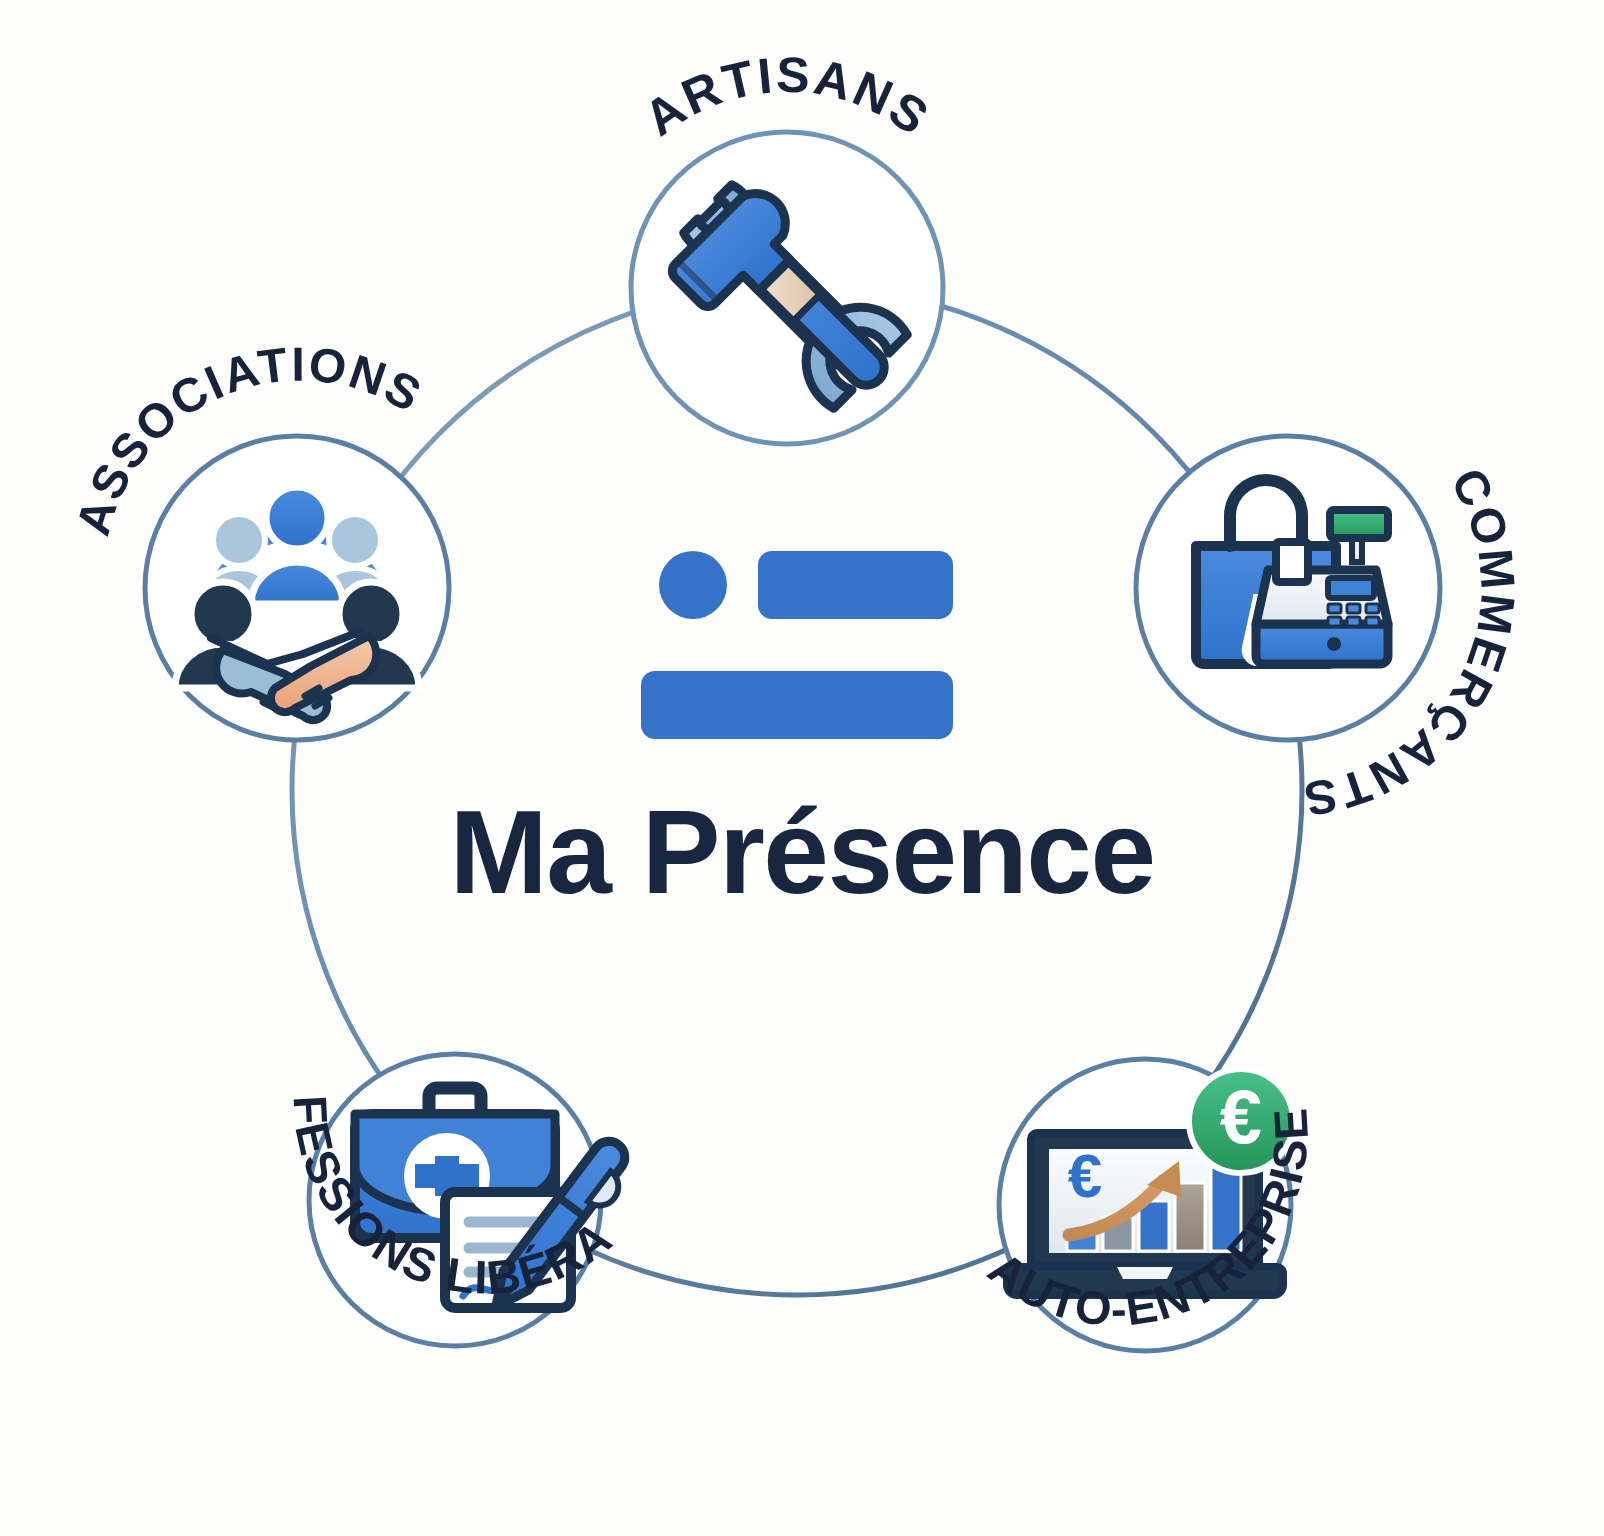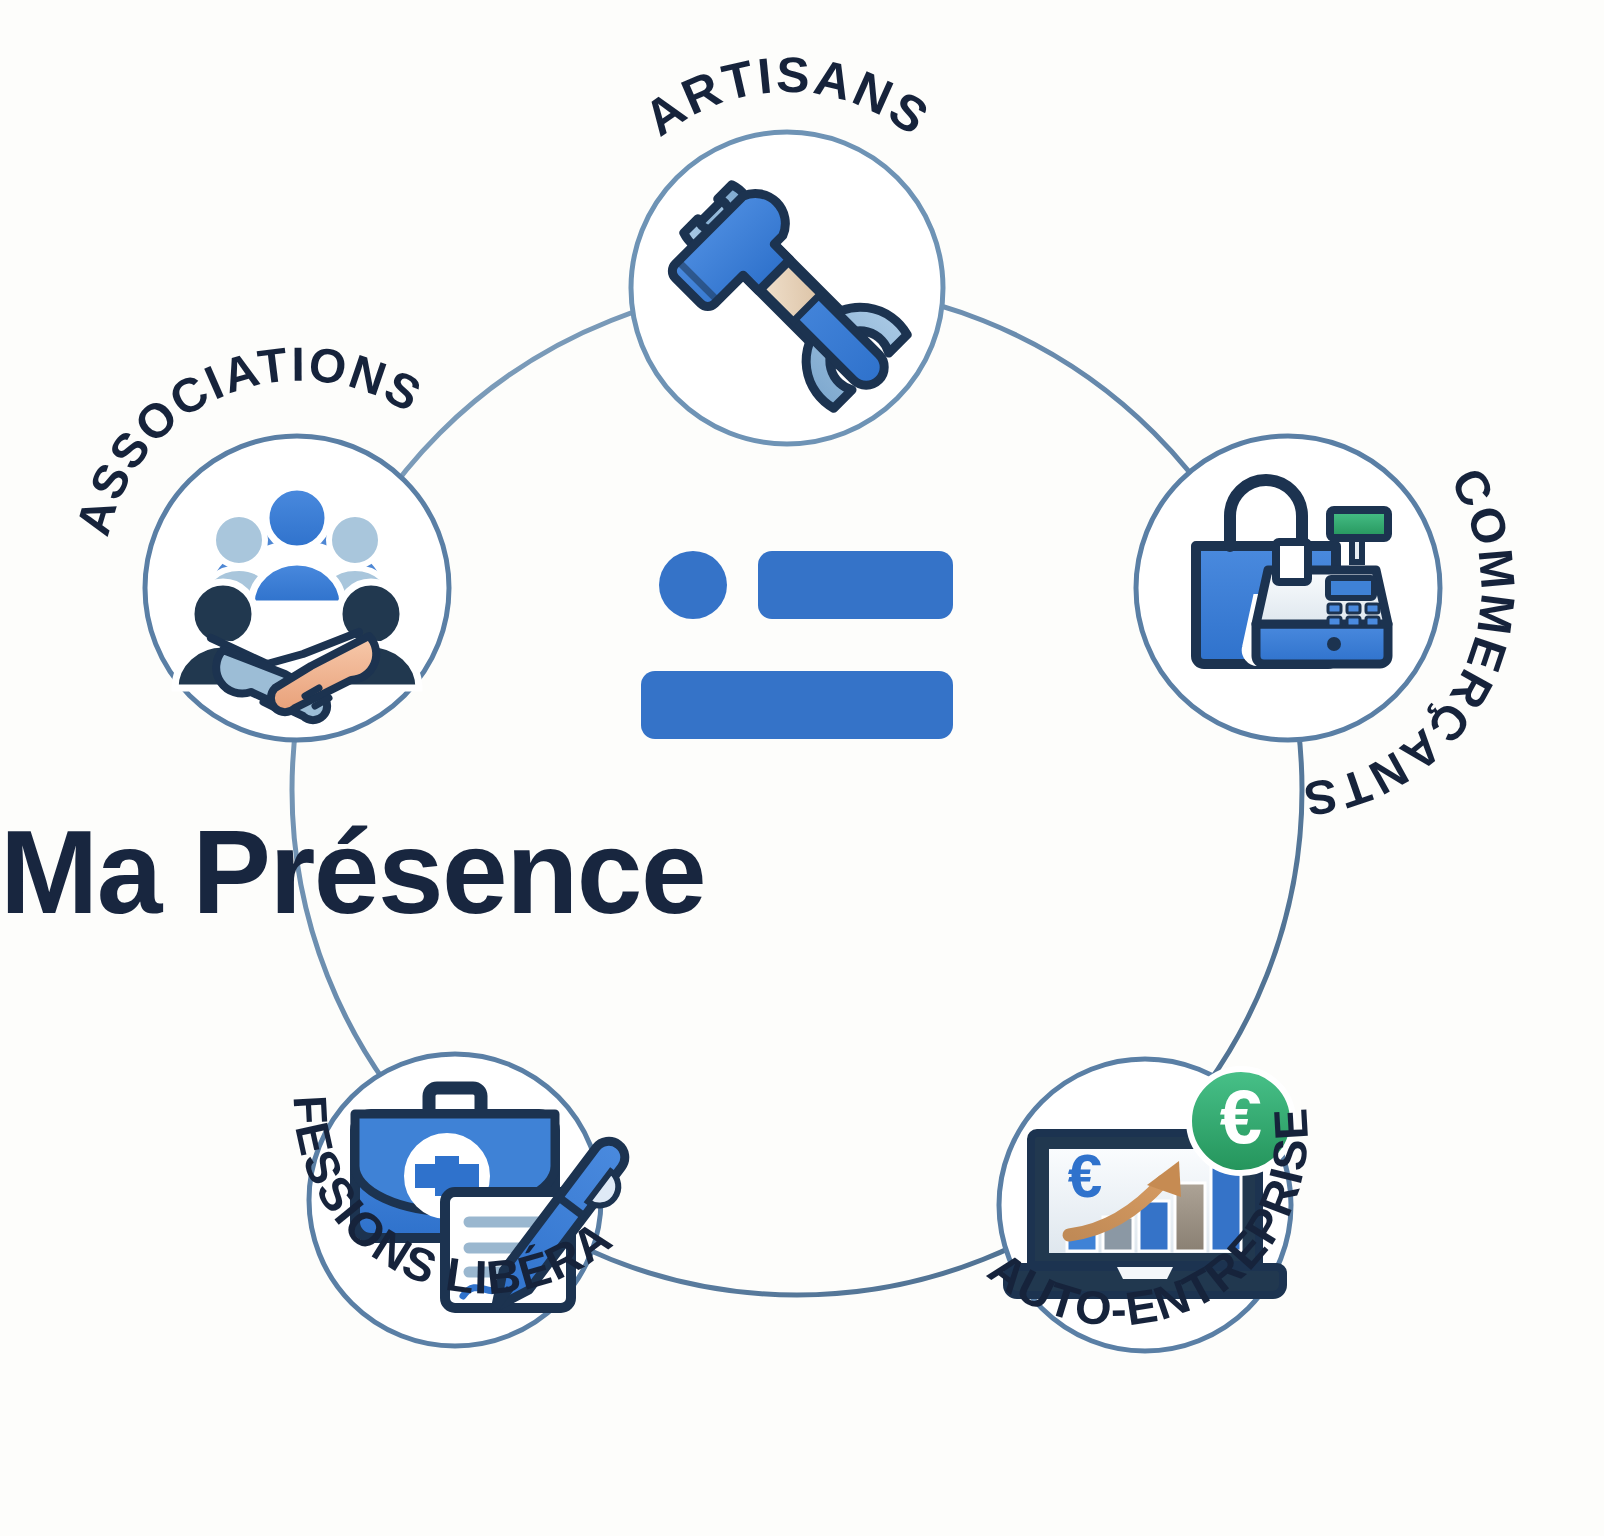--- a/index.html
+++ b/index.html
@@ -29,22 +29,22 @@
   .curved-label {
     font-family: "Liberation Sans", sans-serif;
     font-weight: bold;
     fill: #16233b;
   }
   .center-title {
     position: absolute;
     left: 0;
     top: 0;
     width: 1604px;
+    text-align: center;
     pointer-events: none;
-    margin-top: 20px;
   }
   .title-line {
     font-family: "Liberation Sans", sans-serif;
     font-weight: bold;
     color: #18263f;
     letter-spacing: -1.5px;
     line-height: 1.0;
   }
 </style>
 </head>

